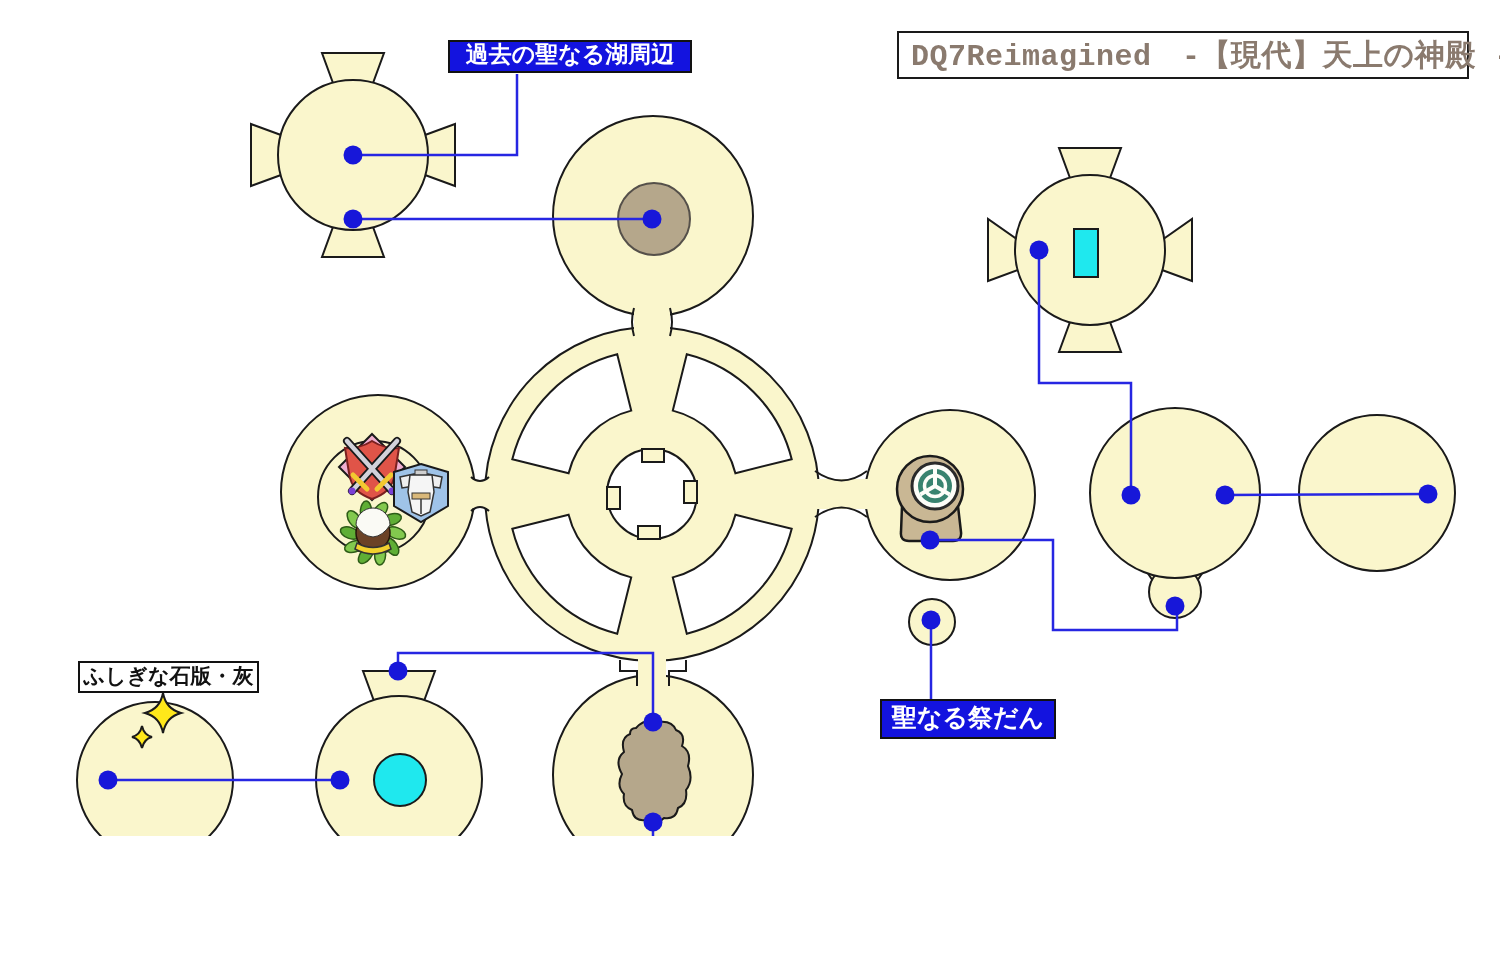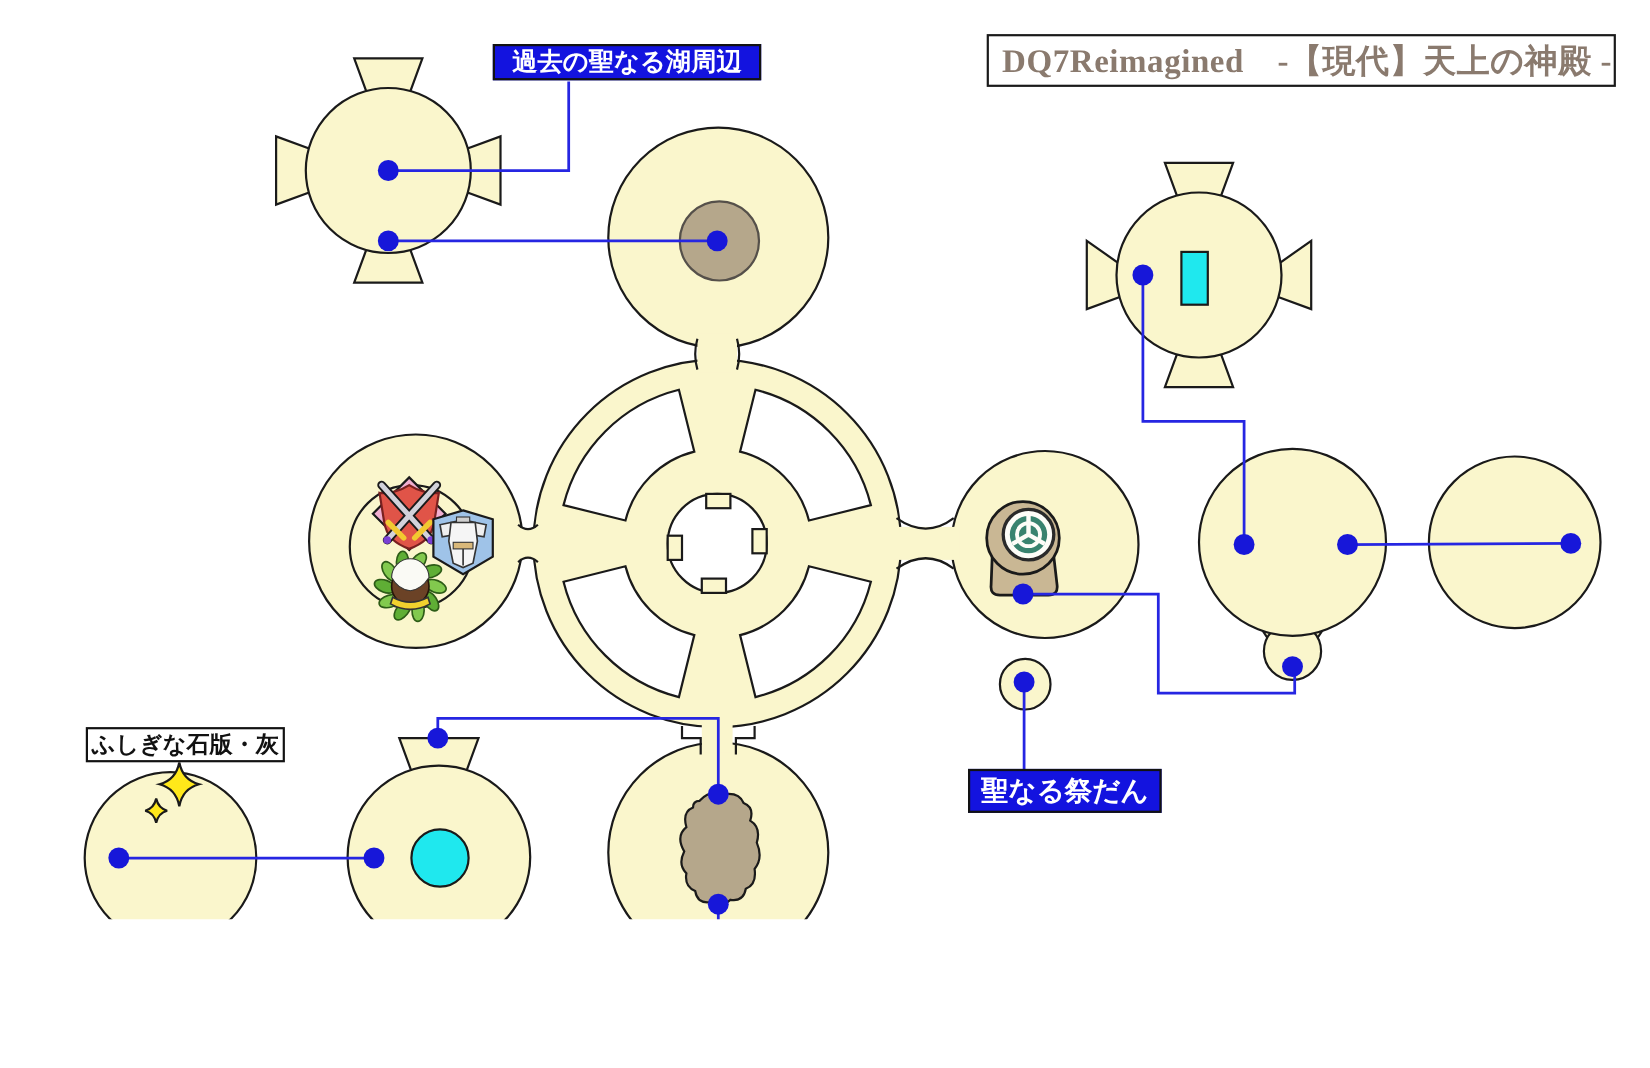--- a/index.html
+++ b/index.html
@@ -2,21 +2,21 @@
 <html style="--cream: #FAF6CC; --ink: #1a1a1a; --line: #2626E2; --dot: #1717D9; --label-blue: #1313DF; --cyan: #1FE8EE; --tan: #B5A78B; --altar-tan: #C9B794; --teal: #39836F; --title-brown: #8A7A6E; --sparkle: #FFE81A;"><head>
 <meta charset="utf-8">
 <style>
   :root{
     --cream:#FAF6CC; --ink:#1a1a1a; --line:#2626E2; --dot:#1717D9;
     --label-blue:#1313DF; --cyan:#1FE8EE; --tan:#B5A78B; --altar-tan:#C9B794;
     --teal:#39836F; --title-brown:#8A7A6E; --sparkle:#FFE81A;
   }
   html,body{margin:0;padding:0;background:#ffffff;}
   .stage{position:relative;width:1500px;height:836px;background:#ffffff;overflow:hidden;
-         font-family:Liberation Serif, serif;}
+         font-family:Liberation Mono, monospace;}
   .stage svg{position:absolute;left:0;top:0;}
   .map-label{position:absolute;display:flex;align-items:center;justify-content:center;
          box-sizing:border-box;border:2px solid #121212;font-weight:bold;line-height:1;
          white-space:pre;}
   .label-blue{background:var(--label-blue);color:#ffffff;}
   .label-white{background:#ffffff;color:#111111;text-align:right;}
   .lbl-past{left:448px;top:40px;width:244px;height:33px;font-size:23px;}
   .lbl-altar{left:880px;top:699px;width:176px;height:40px;font-size:25px;}
   .lbl-stone{left:78px;top:661px;width:181px;height:32px;font-size:21px;}
   .title-box{position:absolute;left:897px;top:31px;width:572px;height:48px;

